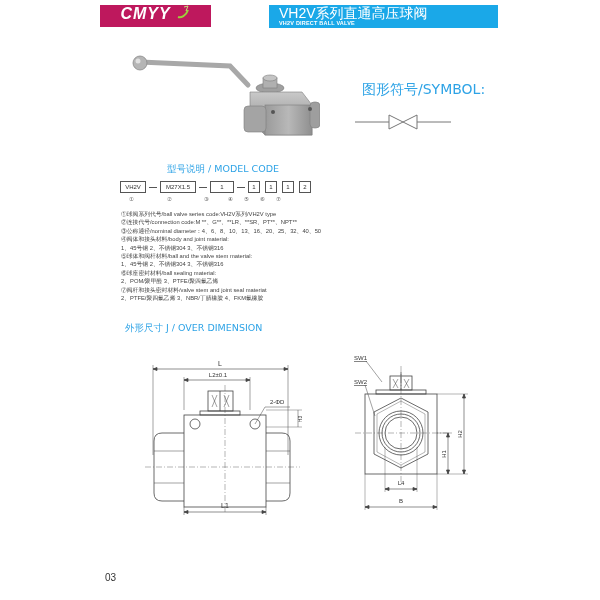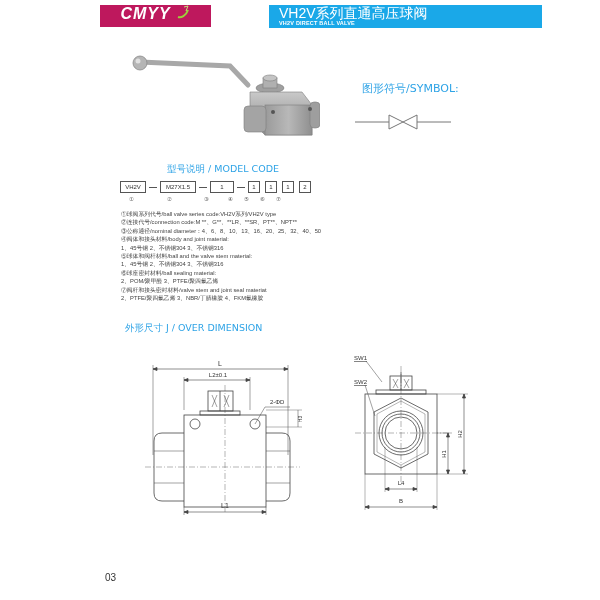--- a/index.html
+++ b/index.html
@@ -3,26 +3,26 @@
 <meta charset="utf-8">
 <style>
   html, body { margin: 0; padding: 0; background: #ffffff; }
   body { width: 600px; height: 600px; position: relative; overflow: hidden; font-family: "DejaVu Sans", sans-serif; color: #333; }
   .abs { position: absolute; }
 
   
   .logo-box { left: 100px; top: 5px; width: 111px; height: 22px; background: #be185d; display: flex; align-items: flex-start; justify-content: center; }
   .logo-text { color: #fff; font-family: "Liberation Sans", sans-serif; font-weight: bold; font-style: italic; font-size: 16px; letter-spacing: 1px; }
   .logo-mark { margin-left: 4px; width: 16px; height: 14px; }
-  .title-box { left: 269px; top: 5px; width: 273px; height: 23px; background: #1aa8e8; color: #fff; }
+  .title-box { left: 269px; top: 5px; width: 229px; height: 23px; background: #1aa8e8; color: #fff; }
   .title-cn { position: absolute; left: 10px; top: 0px; font-family: "Liberation Sans", sans-serif; font-size: 14px; line-height: 16px; }
   .title-en { position: absolute; left: 10px; top: 15px; font-family: "Liberation Sans", sans-serif; font-weight: bold; font-size: 5.5px; line-height: 7px; letter-spacing: 0.2px; }
 
   
-  .symbol-label { left: 362px; top: 81px; color: #2ea3e6; font-size: 11px; font-family: "DejaVu Sans", sans-serif; }
+  .symbol-label { left: 362px; top: 81px; color: #2ea3e6; font-size: 14px; font-family: "DejaVu Sans", sans-serif; }
 
   
   .section-title { color: #2ea3e6; font-size: 9.5px; font-family: "DejaVu Sans", sans-serif; }
 
   
   .code-row { left: 120px; top: 180px; height: 14px; display: flex; align-items: center; }
   .code-box { border: 1px solid #555; font-size: 6px; line-height: 10px; height: 10px; padding: 0 3px; text-align: center; color: #333; font-family: "Liberation Sans", sans-serif; }
   .code-sep { width: 8px; height: 1px; background: #555; margin: 0 3px; }
   .code-gap { width: 5px; }
   .code-nums { left: 120px; top: 196px; font-size: 5.5px; color: #555; }

